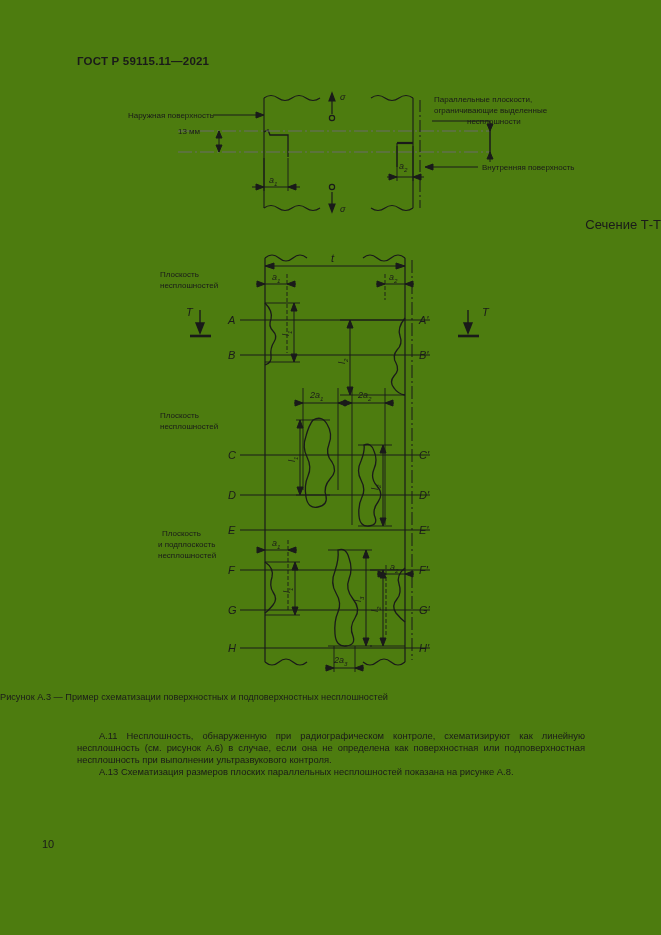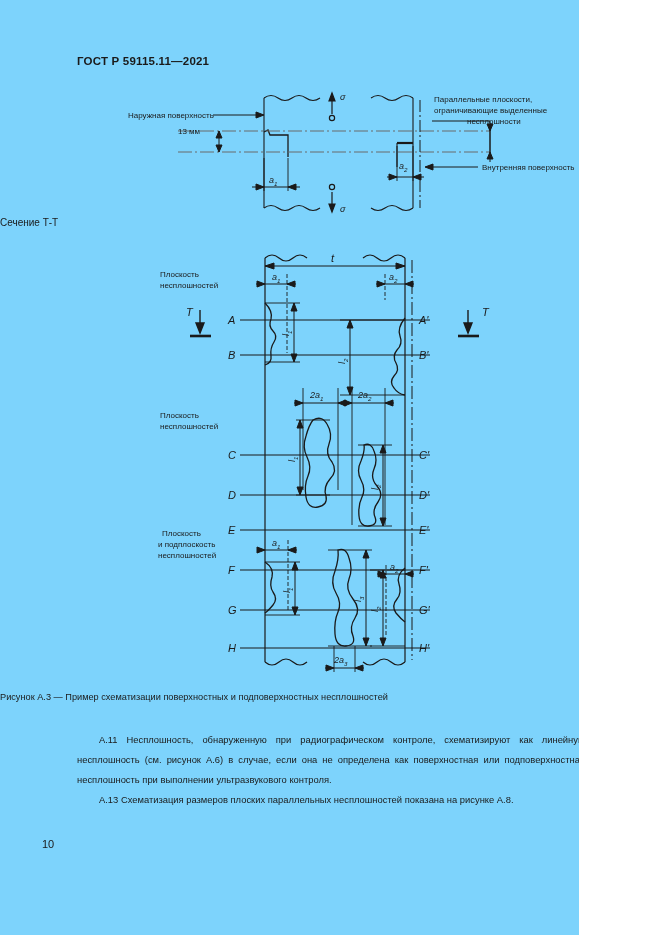--- a/index.html
+++ b/index.html
@@ -6,23 +6,23 @@
     margin: 0;
     padding: 0;
     background: #ffffff;
   }
   body {
     font-family: "Liberation Sans", sans-serif;
     color: #1a1a1a;
   }
   #page {
     position: relative;
-    width: 579px;
+    width: 661px;
     height: 935px;
-    background: #7dd3fc;
+    background: #4d7c0f;
     overflow: hidden;
   }
   .hdr {
     position: absolute;
     left: 77px;
     top: 55px;
     font-size: 11.5px;
     font-weight: bold;
     letter-spacing: 0.2px;
     white-space: nowrap;
@@ -41,21 +41,21 @@
     width: 661px;
     text-align: left;
     font-size: 9.2px;
   }
   .body-text {
     position: absolute;
     left: 77px;
     top: 730px;
     width: 508px;
     font-size: 9.4px;
-    line-height: 20px;
+    line-height: 12px;
     text-align: justify;
   }
   .body-text p {
     margin: 0;
     text-indent: 22px;
   }
   svg text {
     font-family: "Liberation Sans", sans-serif;
     fill: #1a1a1a;
   }
@@ -78,22 +78,22 @@
     position: absolute;
     left: 0;
   }
   #fig-top { top: 88px; }
   #fig-main { top: 240px; }
   .secline {
     position: absolute;
     left: 0;
     top: 217px;
     width: 661px;
-    text-align: left;
-    font-size: 10px;
+    text-align: right;
+    font-size: 13px;
   }
 </style>
 </head>
 <body>
 
 <div id="page">
 
   <div class="hdr">ГОСТ Р 59115.11—2021</div>
 
   <svg id="fig-top" width="661" height="130" viewBox="0 0 661 130">

